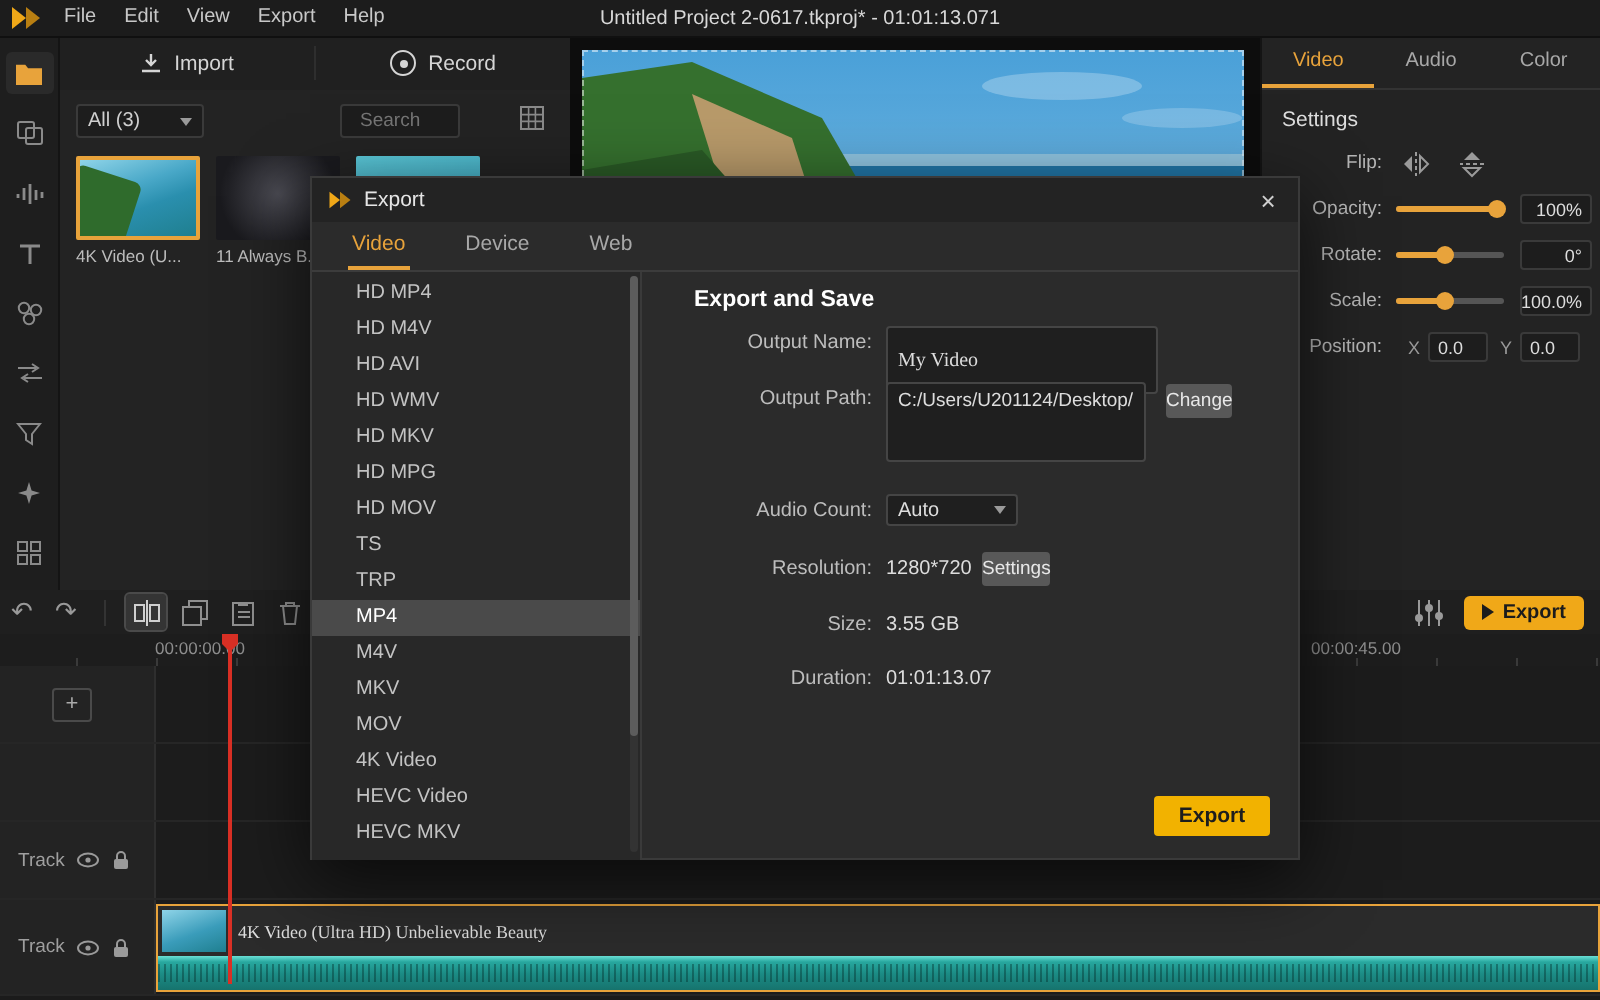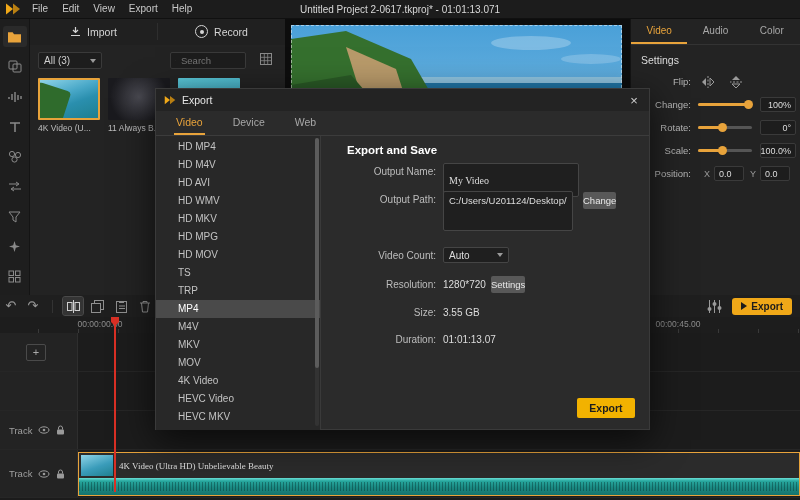--- a/index.html
+++ b/index.html
@@ -30,21 +30,21 @@
               align-items:center;justify-content:center;}
   .rec-circle i{width:4px;height:4px;background:#d5d5d5;border-radius:50%;}
 
   
   .media-panel{left:30px;top:45px;width:255px;height:250px;background:#232323;}
   .mp-filter{position:absolute;left:8px;top:7px;width:64px;height:17px;background:#1d1d1d;border:1px solid #3a3a3a;
              border-radius:2px;display:flex;align-items:center;padding:0 5px;box-sizing:border-box;
              justify-content:space-between;color:#cfcfcf;}
   .caret{width:0;height:0;border-left:3.5px solid transparent;border-right:3.5px solid transparent;
          border-top:4px solid #9a9a9a;}
-  .mp-search{position:absolute;left:140px;top:7px;width:76px;height:17px;background:#1d1d1d;border:1px solid #3a3a3a;
+  .mp-search{position:absolute;left:140px;top:7px;width:60px;height:17px;background:#1d1d1d;border:1px solid #3a3a3a;
              border-radius:2px;display:flex;align-items:center;padding:0 4px;box-sizing:border-box;gap:3px;}
   .mp-search input{background:transparent;border:0;outline:0;color:#bbb;width:58px;font-size:9.5px;
                    font-family:"Liberation Sans",sans-serif;}
   .mp-grid{position:absolute;left:230px;top:8px;}
   .thumb-card{position:absolute;top:33px;width:62px;}
   .thumb-img{width:62px;height:42px;box-sizing:border-box;border-radius:1px;}
   .thumb-img.sel{border:2px solid #e8a33b;}
   .t1{background:linear-gradient(160deg,#8fd4e8 0%,#49a8c8 38%,#2a8fae 60%,#1f7f8f 100%);position:relative;overflow:hidden;}
   .t1::before{content:"";position:absolute;left:-8px;top:6px;width:34px;height:40px;background:#2f6b2c;
               transform:rotate(18deg);border-radius:4px;}
@@ -317,21 +317,21 @@
       <span class="flip-btn flip-v">
         <svg width="16" height="12" viewBox="0 0 16 12">
             <path d="M8 0v12" stroke="#9a9a9a" stroke-dasharray="2 1.5"></path>
             <path d="M6 2L2 6l4 4z" fill="#9a9a9a"></path>
             <path d="M10 2l4 4-4 4z" fill="none" stroke="#9a9a9a"></path>
           </svg>
       </span>
     </div>
 
     <div class="irow">
-      <span class="ilabel">Change:</span>
+      <span class="ilabel">Opacity:</span>
       <span class="slider">
         <span class="fill" style="width:100%;"></span>
           <span class="knob" style="left:46px;"></span>
       </span>
       <span class="vbox">100%</span>
     </div>
 
     <div class="irow">
       <span class="ilabel">Rotate:</span>
       <span class="slider">
@@ -508,21 +508,21 @@
       <div class="dlg-content">
         <div class="dlg-heading">Export and Save</div>
 
         <span class="drow-label" style="top:30px;">Output Name:</span>
         <input class="dinput" style="top: 27px;" value="My Video">
 
         <span class="drow-label" style="top:58px;">Output Path:</span>
         <div class="dpath" style="top:55px;">C:/Users/U201124/Desktop/</div>
         <span class="dbtn" style="left:262px;top:56px;">Change</span>
 
-        <span class="drow-label" style="top:114px;">Video Count:</span>
+        <span class="drow-label" style="top:114px;">Audio Count:</span>
         <span class="dselect" style="top:111px;">
           <span>Auto</span>
           <span class="caret"></span>
         </span>
 
         <span class="drow-label" style="top:143px;">Resolution:</span>
         <span class="dvalue" style="top:143px;">1280*720</span>
         <span class="dbtn" style="left:170px;top:140px;">Settings</span>
 
         <span class="drow-label" style="top:171px;">Size:</span>

